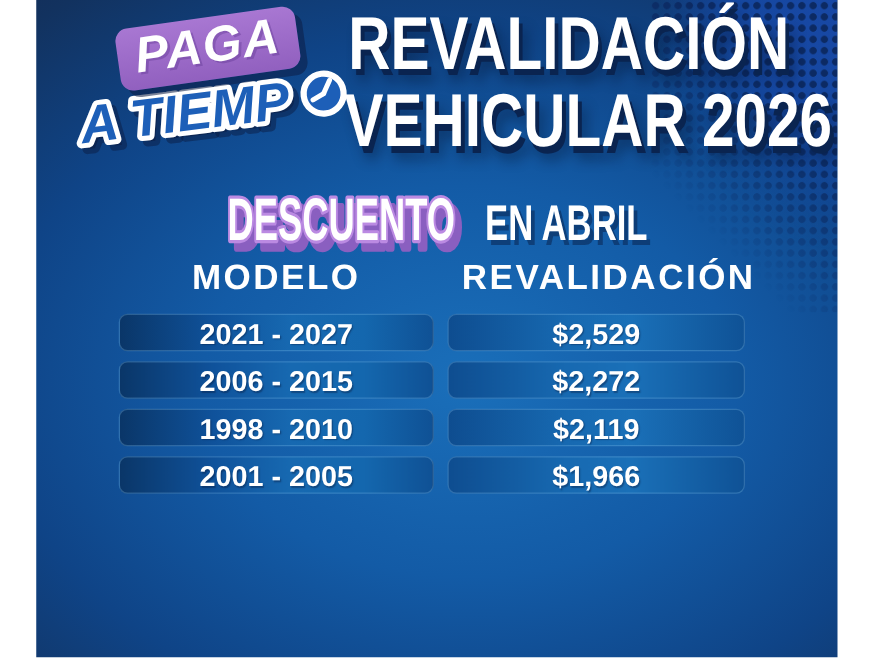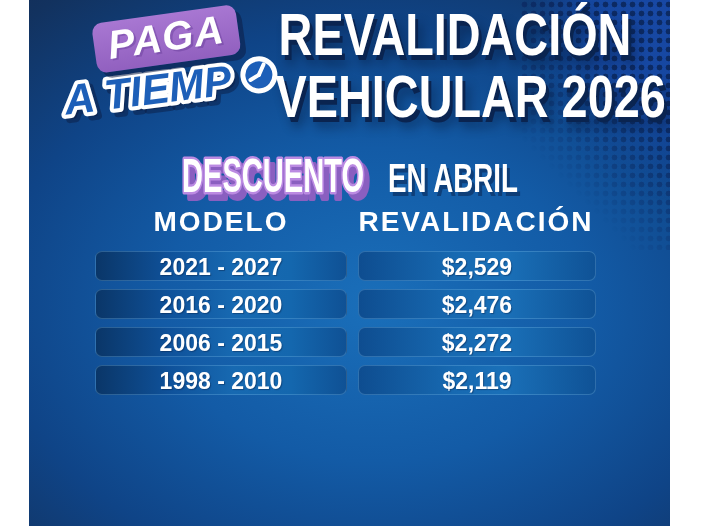--- a/index.html
+++ b/index.html
@@ -44,21 +44,21 @@
     white-space:nowrap;
   }
   
   .subtitle{
     position:absolute;left:0;top:144px;width:100%;
     display:flex;justify-content:center;align-items:flex-start;gap:8px;
   }
   .enabril-offset{margin-top:6px;}
   
   .table{position:absolute;left:66px;top:205px;width:521px;}
-  .thead{display:flex;margin-bottom:12px;}
+  .thead{display:flex;gap:11px;margin-bottom:12px;}
   .th{
     color:#ffffff;font-weight:bold;font-size:28px;letter-spacing:2px;text-align:center;
     line-height:34px;white-space:nowrap;
   }
   .th.c1{width:252px;}
   .th.c2{width:258px;}
   .row{display:flex;gap:11px;margin-bottom:8px;height:30px;}
   .cell{
     border-radius:7px;color:#ffffff;font-weight:bold;font-size:23px;line-height:30px;
     text-align:center;border:1px solid rgba(125,190,235,.30);box-sizing:border-box;
@@ -115,28 +115,28 @@
     <div class="thead">
       <div class="th c1">MODELO</div>
       <div class="th c2">REVALIDACIÓN</div>
     </div>
 
     <div class="row">
       <div class="cell model">2021 - 2027</div>
       <div class="cell price">$2,529</div>
     </div>
     <div class="row">
-      <div class="cell model">2016 - 2020</div>
-      <div class="cell price">$2,476</div>
-    </div>
-    <div class="row">
       <div class="cell model">2006 - 2015</div>
       <div class="cell price">$2,272</div>
     </div>
     <div class="row">
       <div class="cell model">1998 - 2010</div>
       <div class="cell price">$2,119</div>
     </div>
     <div class="row">
+      <div class="cell model">2001 - 2005</div>
+      <div class="cell price">$1,966</div>
+    </div>
+    <div class="row">
     </div>
   </div>
 
 </div>
 
 </body></html>

